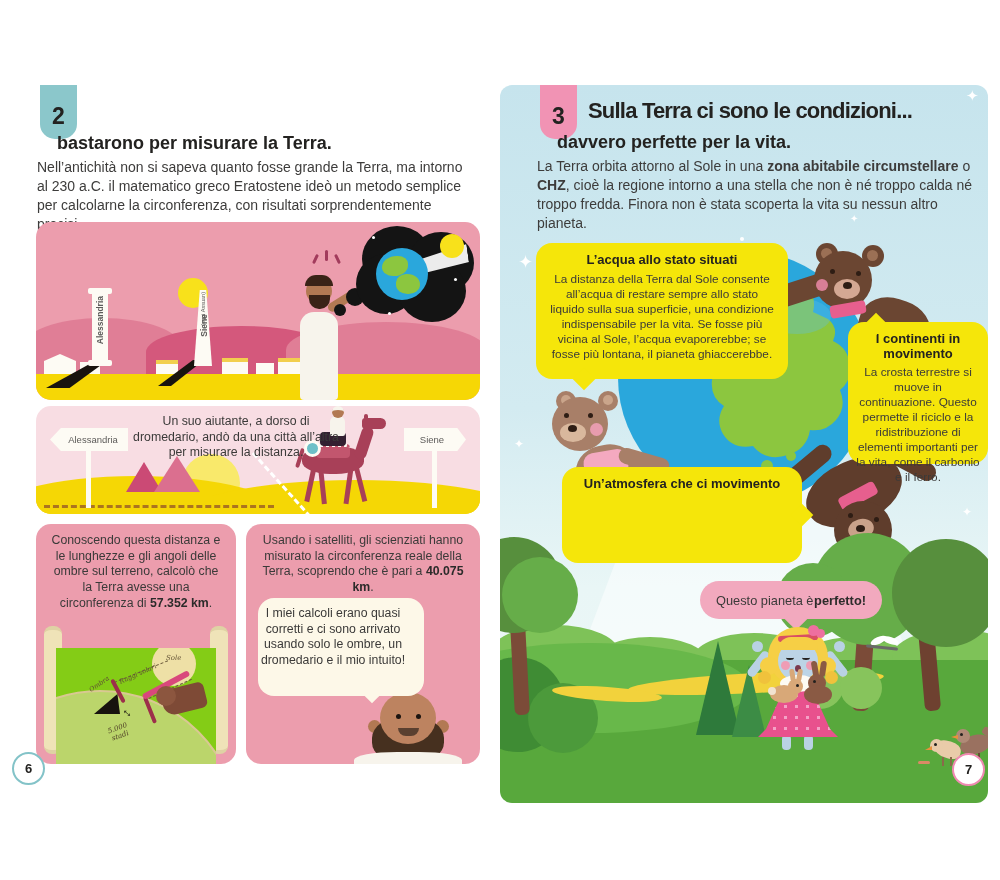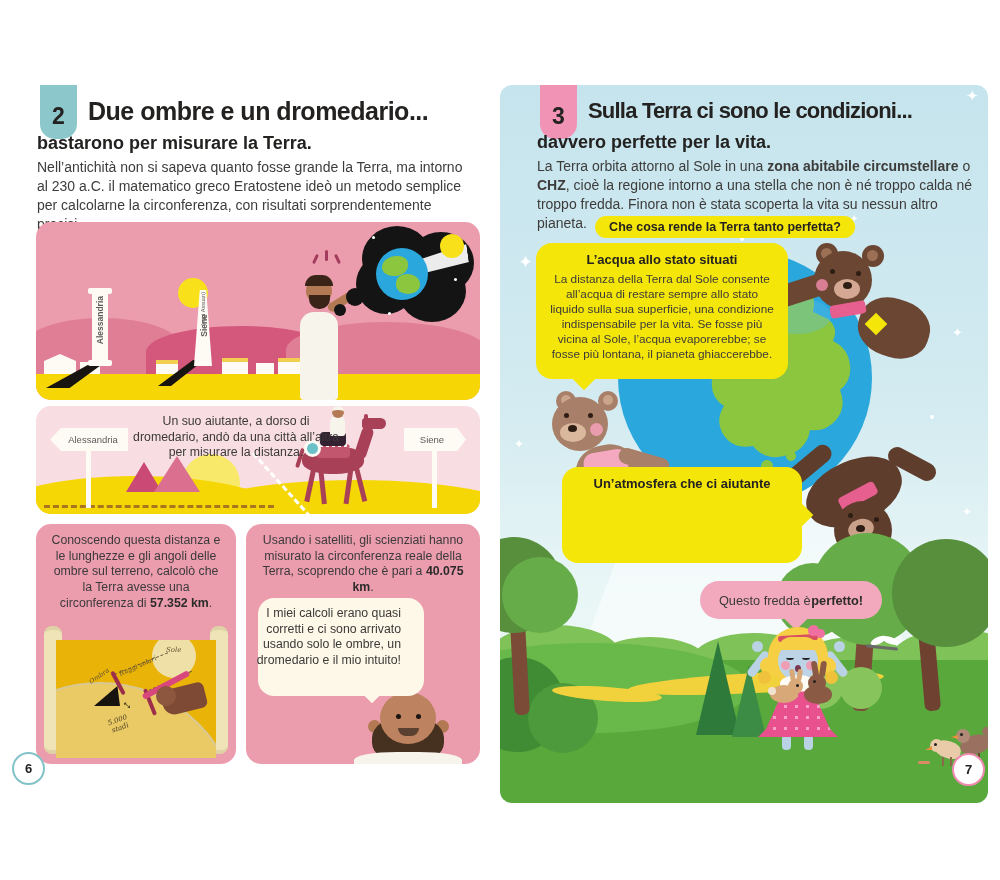--- a/index.html
+++ b/index.html
@@ -2,21 +2,21 @@
 <html><head>
 <meta charset="utf-8">
 <style>
   * { margin:0; padding:0; box-sizing:border-box; }
   html,body { background:#ffffff; }
   body { font-family:"Liberation Sans", sans-serif; color:#232220; }
   .page { position:relative; width:1000px; height:880px; background:#fff; overflow:hidden; }
   .abs { position:absolute; }
   .badge { width:37px; height:54px; border-radius:0 0 15px 15px; display:flex; align-items:flex-end; justify-content:center; font-weight:bold; font-size:23px; padding-bottom:9px; color:#232220; }
   .h-title { font-weight:bold; color:#232220; white-space:nowrap; }
-  .h-sub { font-weight:bold; font-size:18px; color:#232220; }
+  .h-sub { font-weight:bold; font-size:18px; color:#232220;margin-left:20px; }
   .intro { font-size:14px; line-height:1.36; color:#3d3c3b; }
   .panel { border-radius:15px; overflow:hidden; }
   .cap { font-size:12.3px; line-height:1.28; color:#3b3a39; text-align:center; }
   .cap b { color:#2c2b2a; }
   .callout { background:#f5e60a; border-radius:16px; text-align:center; }
   .callout .ct { font-weight:bold; font-size:13px; color:#232220; margin-bottom:5px; }
   .callout .cb { font-size:11.8px; line-height:1.27; color:#3b3a39; }
   .tail { width:16px; height:16px; transform:rotate(45deg); position:absolute; }
   .pagenum { width:33px; height:33px; border-radius:50%; background:#fff; display:flex; align-items:center; justify-content:center; font-weight:bold; font-size:13px; color:#232220; }
   .vlab { writing-mode:vertical-rl; transform:rotate(180deg); font-weight:bold; color:#5c5b59; }
@@ -24,21 +24,20 @@
   .circ { border-radius:50%; }
 </style>
 </head>
 <body>
 
 <div class="page">
 
   <div class="abs badge" style="left:40px;top:85px;background:#8bc7cb;">
       <span>2</span>
     </div>
-  <div class="abs h-title" style="left:88px;top:97px;font-size:25px;letter-spacing:-0.5px;">Due ombre e un dromedario...</div>
   <div class="abs h-sub" style="left:37px;top:133px;">bastarono per misurare la Terra.</div>
   <div class="abs intro" style="left:37px;top:158px;width:440px;">Nell’antichità non si sapeva quanto fosse grande la Terra, ma intorno al 230 a.C. il matematico greco Eratostene ideò un metodo semplice per calcolarne la circonferenza, con risultati sorprendentemente precisi.</div>
 
   <div class="abs panel" style="left:36px;top:222px;width:444px;height:178px;background:#ec9dad;">
     <div class="abs" style="left:-14px;top:96px;width:160px;height:60px;background:#e07e96;border-radius:100% 100% 0 0;"></div>
     <div class="abs" style="left:110px;top:104px;width:190px;height:52px;background:#d4587c;border-radius:100% 100% 0 0;"></div>
     <div class="abs" style="left:250px;top:100px;width:200px;height:56px;background:#e07e96;border-radius:100% 100% 0 0;"></div>
     <div class="abs circ" style="left:142px;top:56px;width:30px;height:30px;background:#f8e11b;"></div>
     <div class="abs" style="left:0;top:152px;width:444px;height:26px;background:#f6d705;"></div>
     <div class="abs" style="left:8px;top:132px;width:32px;height:20px;background:#fdfbf4;clip-path:polygon(0 35%,50% 0,100% 35%,100% 100%,0 100%);"></div>
@@ -131,21 +130,21 @@
     <div class="abs cap" style="left:95px;top:8px;width:210px;"><span>Un suo aiutante, a dorso di dromedario, andò da una città all’altra per misurare la distanza.</span></div>
   </div>
 
   <div class="abs panel" style="left:36px;top:524px;width:200px;height:240px;background:#ec9dad;">
     <div class="abs cap" style="left:12px;top:9px;width:176px;">
       <span>Conoscendo questa distanza e le lunghezze e gli angoli delle ombre sul terreno, calcolò che la Terra avesse una circonferenza di </span><b>57.352 km</b><span>.</span>
     </div>
     <div class="abs" style="left:8px;top:100px;width:184px;height:132px;">
       <div class="abs" style="left:0;top:2px;width:18px;height:128px;background:#efe3b8;border-radius:8px;border-top:4px solid #dfd2a4;border-bottom:4px solid #dfd2a4;"></div>
       <div class="abs" style="left:166px;top:2px;width:18px;height:128px;background:#efe3b8;border-radius:8px;border-top:4px solid #dfd2a4;border-bottom:4px solid #dfd2a4;"></div>
-      <div class="abs" style="left:12px;top:16px;width:160px;height:118px;background:#eab308;overflow:hidden;">
+      <div class="abs" style="left:12px;top:24px;width:160px;height:118px;background:#84cc16;overflow:hidden;">
         <div class="abs circ" style="left:-96px;top:42px;width:280px;height:280px;border:2px solid #d9c892;background:rgba(233,221,178,0.55);"></div>
         <div class="abs circ" style="left:96px;top:-6px;width:44px;height:44px;background:#eee0a6;"></div>
         <div class="abs" style="left:110px;top:6px;font-size:7px;font-style:italic;font-family:'DejaVu Serif',serif;color:#6b5a3c;">Sole</div>
         <div class="abs" style="left:58px;top:34px;width:58px;border-top:1.5px dashed #6b5a3c;transform:rotate(-22deg);transform-origin:left top;"></div>
         <div class="abs" style="left:88px;top:52px;width:52px;border-top:1.5px dashed #6b5a3c;transform:rotate(-24deg);transform-origin:left top;"></div>
         <div class="abs" style="left:60px;top:30px;width:4px;height:26px;background:#9c2f4a;transform:rotate(-28deg);border-radius:2px;"></div>
         <div class="abs" style="left:38px;top:46px;width:26px;height:20px;background:#17130e;clip-path:polygon(90% 0,100% 100%,0 100%);"></div>
         <div class="abs" style="left:92px;top:48px;width:4px;height:28px;background:#9c2f4a;transform:rotate(-22deg);border-radius:2px;"></div>
         <div class="abs" style="left:66px;top:56px;font-size:13px;font-weight:bold;color:#17130e;transform:rotate(40deg);">↔</div>
         <div class="abs" style="left:32px;top:32px;font-size:6.5px;font-style:italic;font-family:'DejaVu Serif',serif;color:#5f4f33;transform:rotate(-34deg);">Ombra</div>
@@ -167,21 +166,21 @@
       <div class="abs circ" style="left:90px;top:40px;width:13px;height:13px;background:#b27953;"></div>
       <div class="abs" style="left:26px;top:36px;width:72px;height:48px;background:#46301f;border-radius:46% 46% 45% 45%;"></div>
       <div class="abs circ" style="left:34px;top:12px;width:56px;height:52px;background:#bd8360;"></div>
       <div class="abs circ" style="left:50px;top:34px;width:5px;height:5px;background:#1c1410;"></div>
       <div class="abs circ" style="left:70px;top:34px;width:5px;height:5px;background:#1c1410;"></div>
       <div class="abs" style="left:52px;top:48px;width:21px;height:8px;background:#5a4030;border-radius:0 0 8px 8px;"></div>
       <div class="abs" style="left:8px;top:72px;width:108px;height:20px;background:#f7f4ec;border-radius:40% 40% 0 0;"></div>
     </div>
     <div class="abs" style="left:12px;top:74px;width:166px;height:98px;background:#fdf8e8;border-radius:16px;"></div>
     <div class="tail" style="left:118px;top:160px;background:#fdf8e8;"></div>
-    <div class="abs cap" style="left:5px;top:82px;width:150px;text-align:right;"><span>I miei calcoli erano quasi corretti e ci sono arrivato usando solo le ombre, un dromedario e il mio intuito!</span></div>
+    <div class="abs cap" style="left:12px;top:82px;width:150px;"><span>I miei calcoli erano quasi corretti e ci sono arrivato usando solo le ombre, un dromedario e il mio intuito!</span></div>
   </div>
 
   <div class="abs pagenum" style="left:12px;top:752px;border:2.5px solid #83c3c8;">
       <span>6</span>
     </div>
 
   <div class="abs" style="left:500px;top:85px;width:488px;height:718px;border-radius:12px;overflow:hidden;background:linear-gradient(180deg,#c6e4ed 0%,#d3ebf1 45%,#e9f6f6 70%,#eef8f7 100%);">
 
     <span class="abs sparkle" style="left:18px;top:166px;font-size:18px;">✦</span>
     <span class="abs sparkle" style="left:466px;top:2px;font-size:15px;">✦</span>
@@ -287,37 +286,40 @@
     <div class="abs circ" style="left:340px;top:582px;width:42px;height:42px;background:#87c45c;"></div>
 
     <div class="abs badge" style="left:40px;top:0;background:#f193b4;">
         <span>3</span>
       </div>
     <div class="abs h-title" style="left:88px;top:13px;font-size:22px;letter-spacing:-0.8px;">Sulla Terra ci sono le condizioni...</div>
     <div class="abs h-sub" style="left:37px;top:47px;">davvero perfette per la vita.</div>
     <div class="abs intro" style="left:37px;top:72px;width:446px;">
       <span>La Terra orbita attorno al Sole in una </span><b>zona abitabile circumstellare</b><span> o </span><b>CHZ</b><span>, cioè la regione intorno a una stella che non è né troppo calda né troppo fredda. Finora non è stata scoperta la vita su nessun altro pianeta.</span>
     </div>
-    <div class="abs" style="left:225px;top:131px;transform:translateX(-50%);background:#f5e60a;border-radius:12px;padding:4px 14px;font-size:12.5px;font-weight:bold;white-space:nowrap;color:#232220;"><span>Che cosa rende la Terra tanto perfetta?</span></div>
 
     <div class="abs callout" style="left:36px;top:158px;width:252px;height:136px;padding:9px 12px;">
       <div class="ct">L’acqua allo stato situati</div>
       <div class="cb">La distanza della Terra dal Sole consente all’acqua di restare sempre allo stato liquido sulla sua superficie, una condizione indispensabile per la vita. Se fosse più vicina al Sole, l’acqua evaporerebbe; se fosse più lontana, il pianeta ghiaccerebbe.</div>
     </div>
     <div class="tail" style="left:76px;top:286px;background:#f5e60a;"></div>
 
+    <div class="abs callout" style="left:348px;top:237px;width:140px;height:142px;padding:9px 8px;">
+      <div class="ct" style="margin-bottom:4px;">I continenti in movimento</div>
+      <div class="cb">La crosta terrestre si muove in continuazione. Questo permette il riciclo e la ridistribuzione di elementi importanti per la vita, come il carbonio e il ferro.</div>
+    </div>
     <div class="tail" style="left:368px;top:231px;background:#f5e60a;"></div>
 
     <div class="abs callout" style="left:62px;top:382px;width:240px;height:96px;padding:9px 10px;">
-      <div class="ct">Un’atmosfera che ci aiutante</div>
+      <div class="ct">Un’atmosfera che ci movimento</div>
     </div>
     <div class="tail" style="left:294px;top:422px;background:#f5e60a;"></div>
 
     <div class="abs" style="left:200px;top:496px;width:182px;height:38px;background:#f2a9be;border-radius:19px;display:flex;align-items:center;justify-content:center;font-size:12.8px;color:#3b3a39;">
-      <span>Questo fredda è </span>&nbsp;<b style="color:#2c2b2a;margin-left:-3px;">perfetto!</b>
+      <span>Questo pianeta è </span>&nbsp;<b style="color:#2c2b2a;margin-left:-3px;">perfetto!</b>
     </div>
     <div class="tail" style="left:288px;top:526px;background:#f2a9be;"></div>
 
     <div class="abs" style="left:252px;top:538px;width:92px;height:128px;">
       <div class="abs" style="left:2px;top:26px;width:9px;height:30px;background:#b9d2e4;border-radius:5px;transform:rotate(38deg);"></div>
       <div class="abs" style="left:80px;top:26px;width:9px;height:30px;background:#b9d2e4;border-radius:5px;transform:rotate(-38deg);"></div>
       <div class="abs circ" style="left:0;top:18px;width:11px;height:11px;background:#b9d2e4;"></div>
       <div class="abs circ" style="left:82px;top:18px;width:11px;height:11px;background:#b9d2e4;"></div>
       <div class="abs" style="left:30px;top:112px;width:9px;height:15px;background:#b9d2e4;border-radius:4px;"></div>
       <div class="abs" style="left:52px;top:112px;width:9px;height:15px;background:#b9d2e4;border-radius:4px;"></div>

